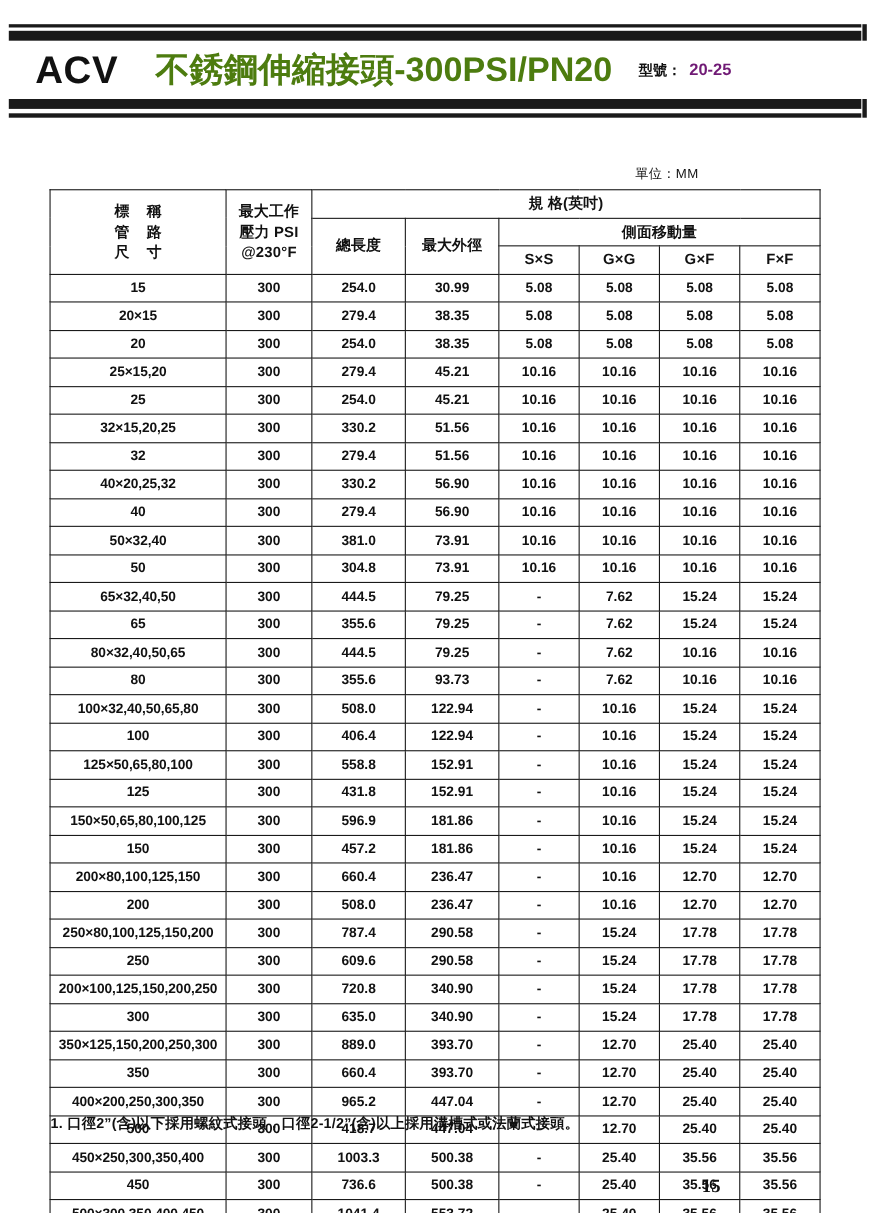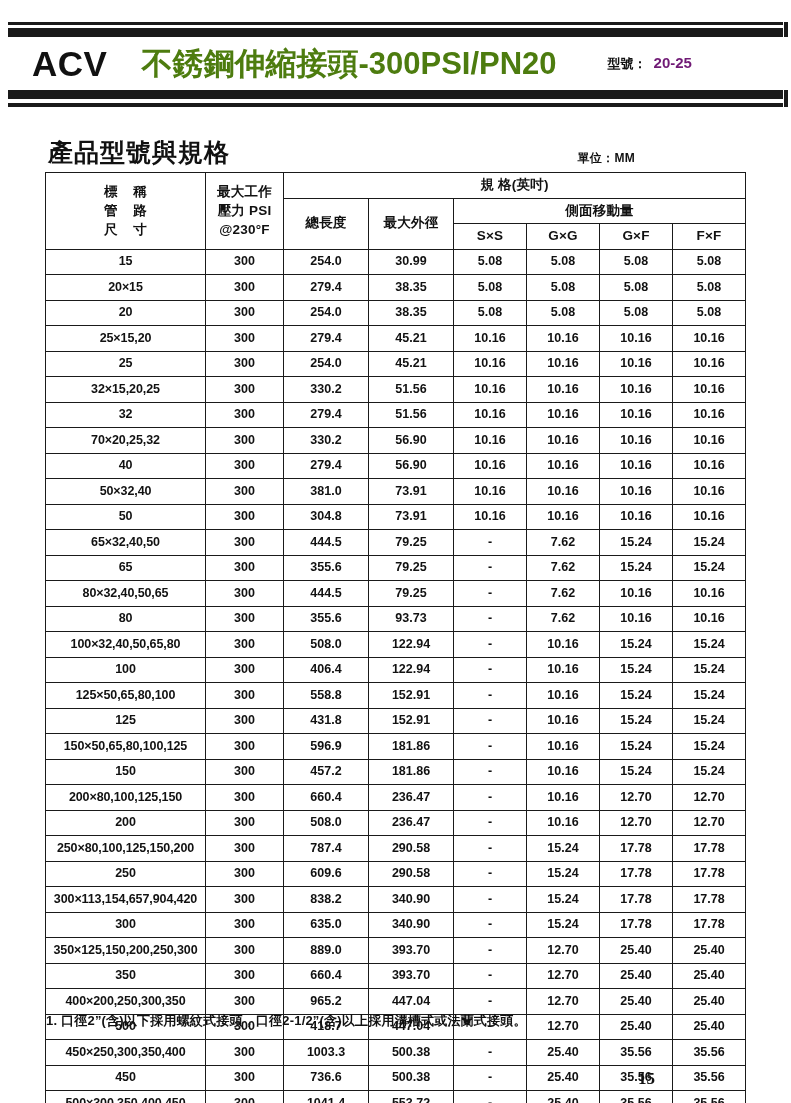--- a/index.html
+++ b/index.html
@@ -71,21 +71,21 @@
   }
   .header-title {
     font-size: 31px;
     font-weight: 700;
     margin-left: 34px;
     line-height: 1;
     white-space: nowrap;
     color: #4d7c0f;
   }
   .model-wrap {
-    margin-left: 51px;
+    margin-left: 24px;
     display: flex;
     align-items: baseline;
     white-space: nowrap;
   }
   .model-label {
     font-size: 13px;
     font-weight: 700;
     color: #111111;
   }
   .model-value {
@@ -103,21 +103,21 @@
     font-size: 25px;
     font-weight: 800;
     letter-spacing: 1px;
     color: #111111;
   }
   .unit-note {
     position: absolute;
     right: 48px;
     top: 150px;
     font-size: 12px;
-    font-weight: 700;
+    font-weight: 400;
     color: #111111;
     letter-spacing: 0.3px;
   }
 
   
   .spec-table-wrap {
     position: absolute;
     left: 45px;
     top: 172px;
     width: 700px;
@@ -218,21 +218,20 @@
     <div class="header-inner">
       <div class="brand">ACV</div>
       <div class="header-title">不銹鋼伸縮接頭-300PSI/PN20</div>
       <div class="model-wrap">
         <span class="model-label">型號：</span>
         <span class="model-value">20-25</span>
       </div>
     </div>
   </div>
 
-  <div class="section-title">產品型號與規格</div>
   <div class="unit-note">單位：MM</div>
 
   <div class="spec-table-wrap">
     <table class="spec">
       <colgroup>
         <col class="col-name">
         <col class="col-press">
         <col class="col-len">
         <col class="col-od">
         <col class="col-mv">
@@ -335,21 +334,21 @@
             <td class="name-cell">32</td>
             <td>300</td>
             <td>279.4</td>
             <td>51.56</td>
             <td>10.16</td>
             <td>10.16</td>
             <td>10.16</td>
             <td>10.16</td>
           </tr>
           <tr>
-            <td class="name-cell">70×20,25,32</td>
+            <td class="name-cell">40×20,25,32</td>
             <td>300</td>
             <td>330.2</td>
             <td>56.90</td>
             <td>10.16</td>
             <td>10.16</td>
             <td>10.16</td>
             <td>10.16</td>
           </tr>
           <tr>
             <td class="name-cell">40</td>
@@ -515,23 +514,23 @@
             <td class="name-cell">250</td>
             <td>300</td>
             <td>609.6</td>
             <td>290.58</td>
             <td class="dash">-</td>
             <td>15.24</td>
             <td>17.78</td>
             <td>17.78</td>
           </tr>
           <tr>
-            <td class="name-cell">300×113,154,657,904,420</td>
-            <td>300</td>
-            <td>838.2</td>
+            <td class="name-cell">200×100,125,150,200,250</td>
+            <td>300</td>
+            <td>720.8</td>
             <td>340.90</td>
             <td class="dash">-</td>
             <td>15.24</td>
             <td>17.78</td>
             <td>17.78</td>
           </tr>
           <tr>
             <td class="name-cell">300</td>
             <td>300</td>
             <td>635.0</td>

